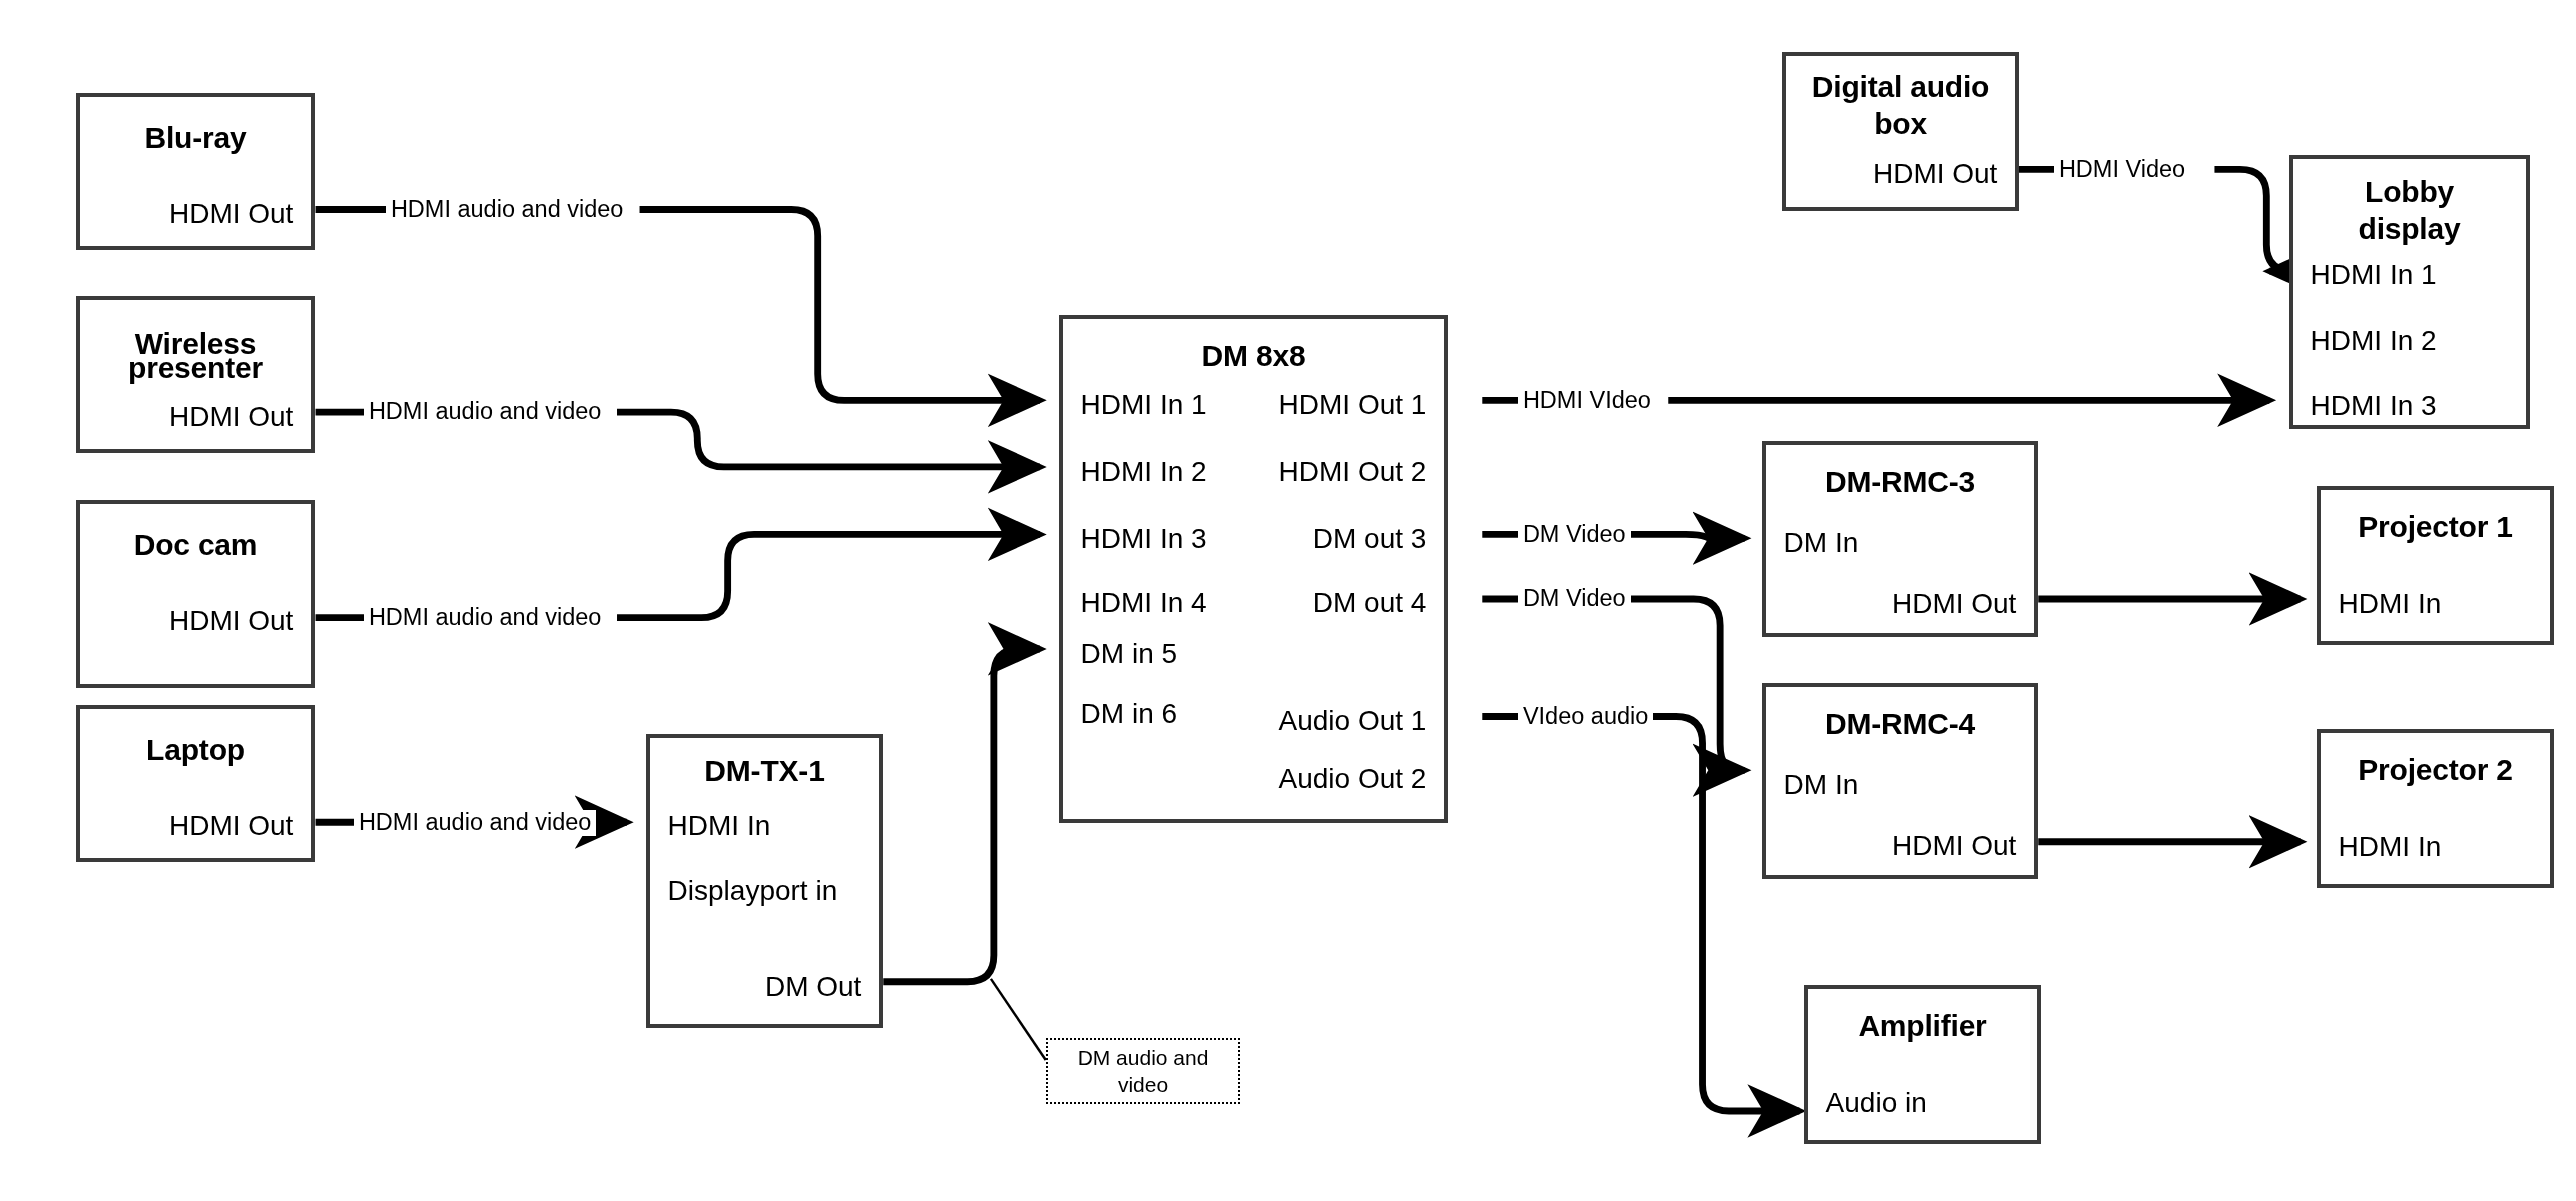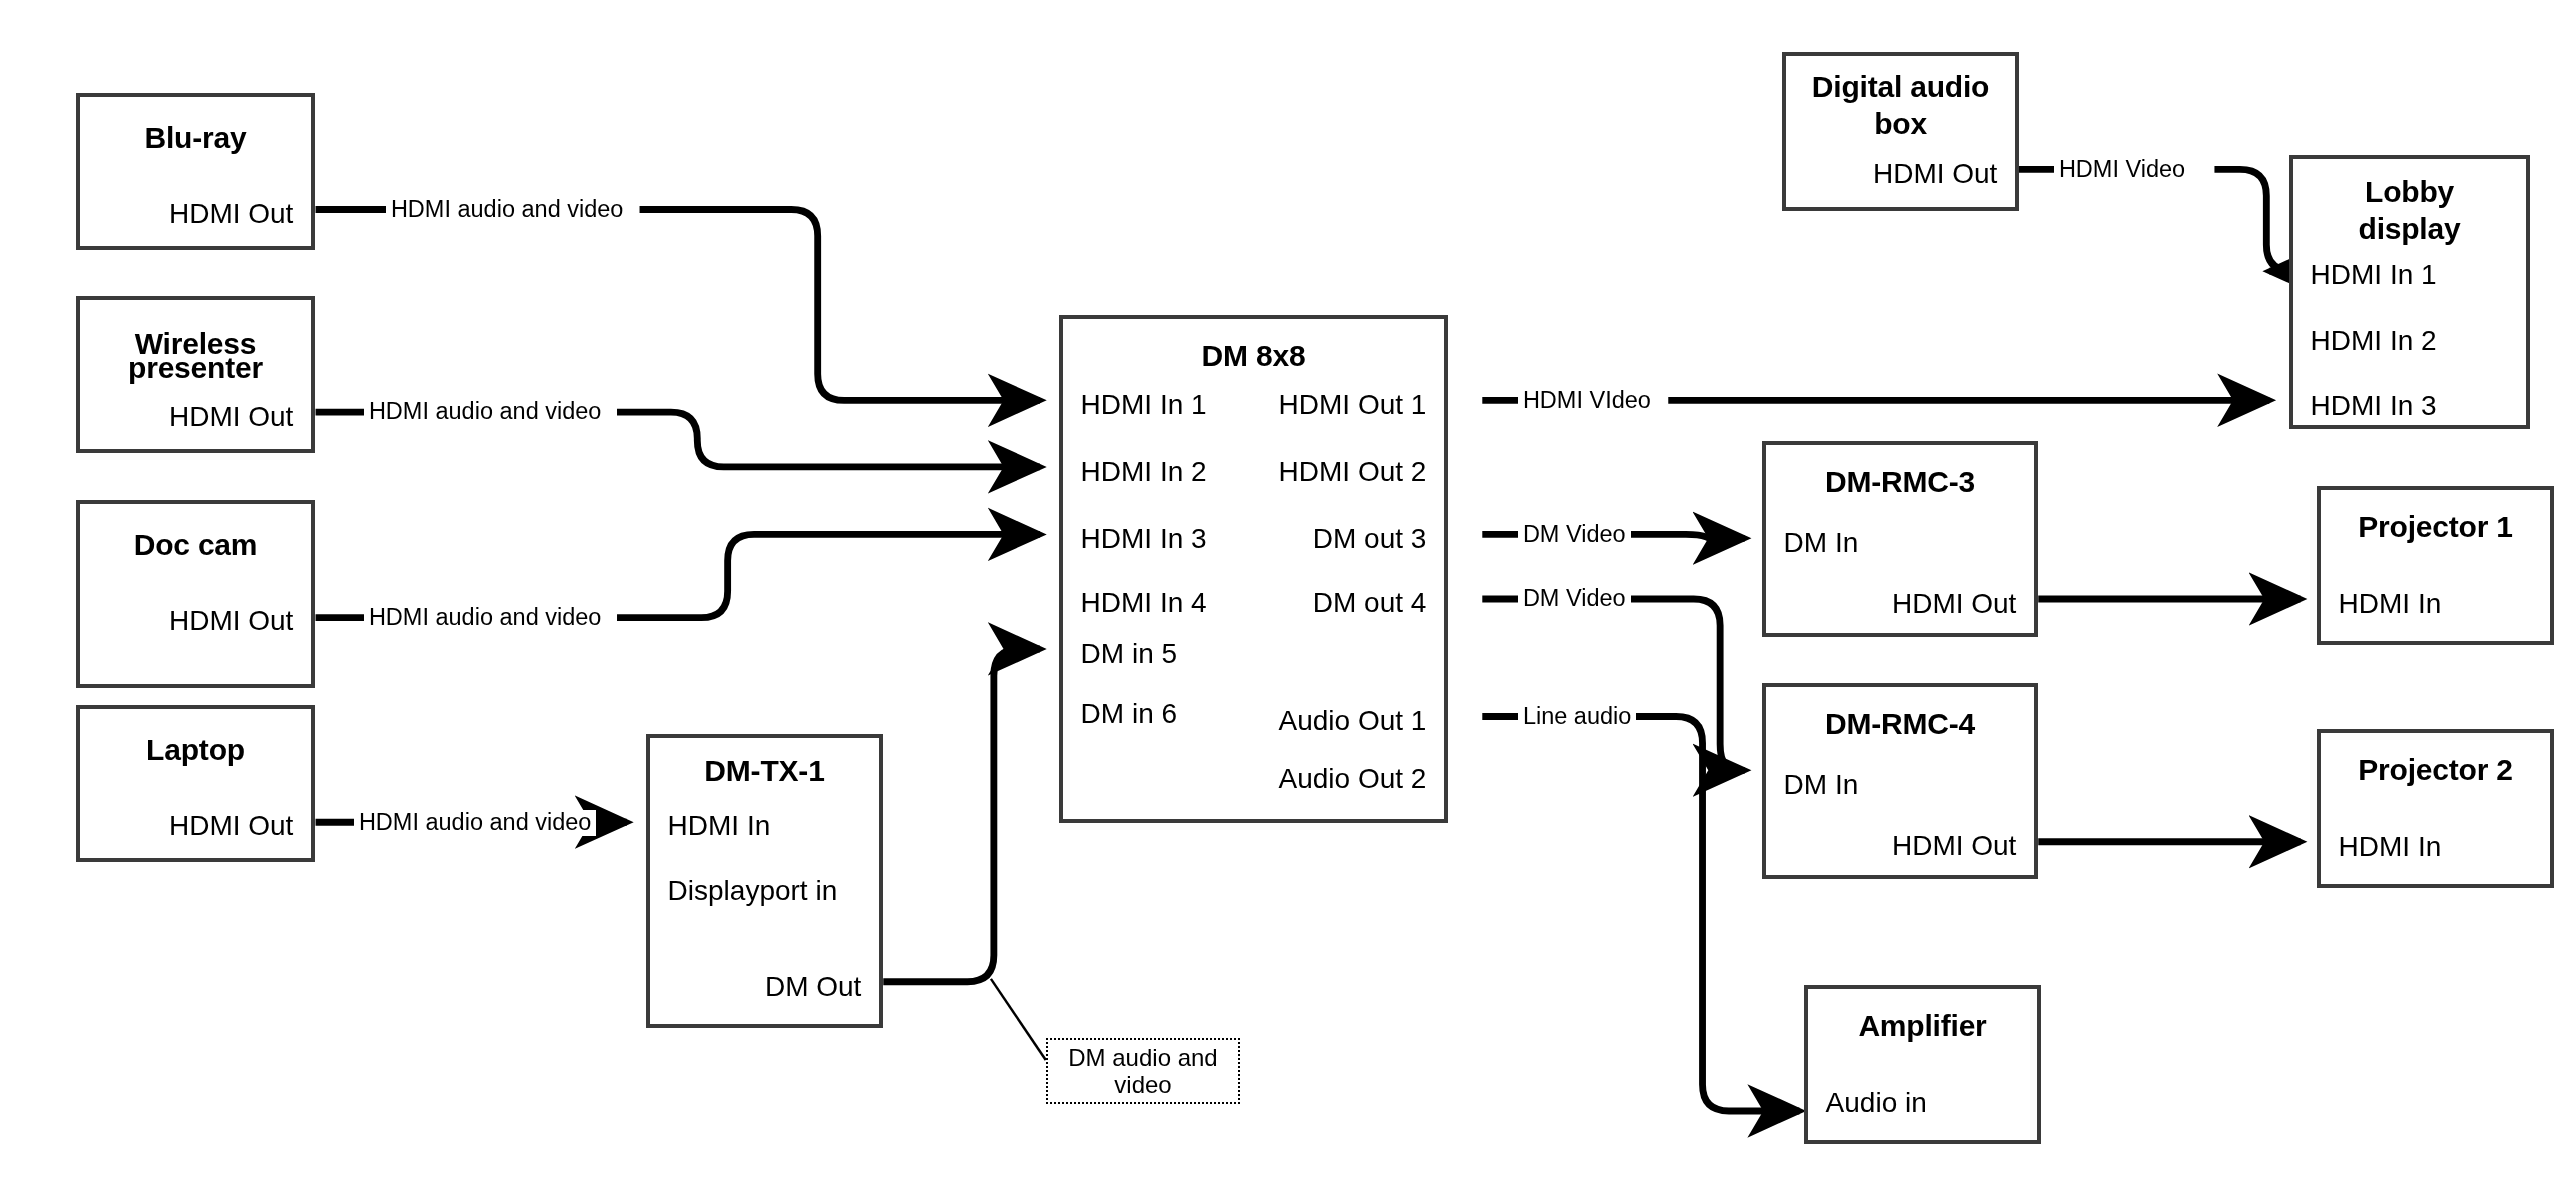--- a/index.html
+++ b/index.html
@@ -43,21 +43,21 @@
     white-space:nowrap;
     background:#ffffff;
     padding:0 4.9px;
     text-align:center;
   }
   .callout{
     position:absolute;
     box-sizing:border-box;
     border:2px dotted #000000;
     background:#ffffff;
-    font-size:24px;
+    font-size:21px;
     line-height:27.4px;
     text-align:center;
     display:flex;
     align-items:center;
     justify-content:center;
     padding:2px 5.9px;
   }
 </style>
 </head>
 <body>
@@ -196,20 +196,20 @@
   <div class="wirelabel" style="left:354px;top:810px;">HDMI audio and video</div>
 
   <div class="wirelabel" style="left:2054px;top:157px;">HDMI Video</div>
 
   <div class="wirelabel" style="left:1518px;top:388px;">HDMI VIdeo</div>
 
   <div class="wirelabel" style="left:1518px;top:522px;">DM Video</div>
 
   <div class="wirelabel" style="left:1518px;top:586px;">DM Video</div>
 
-  <div class="wirelabel" style="left:1518px;top:704px;">Line audio</div>
+  <div class="wirelabel" style="left:1518px;top:704px;">VIdeo audio</div>
 
   <div class="callout" style="left:1046px;top:1038px;width:194px;height:66px;">
     <span>DM audio and video</span>
   </div>
 
 </div>
 
 
 </body></html>

